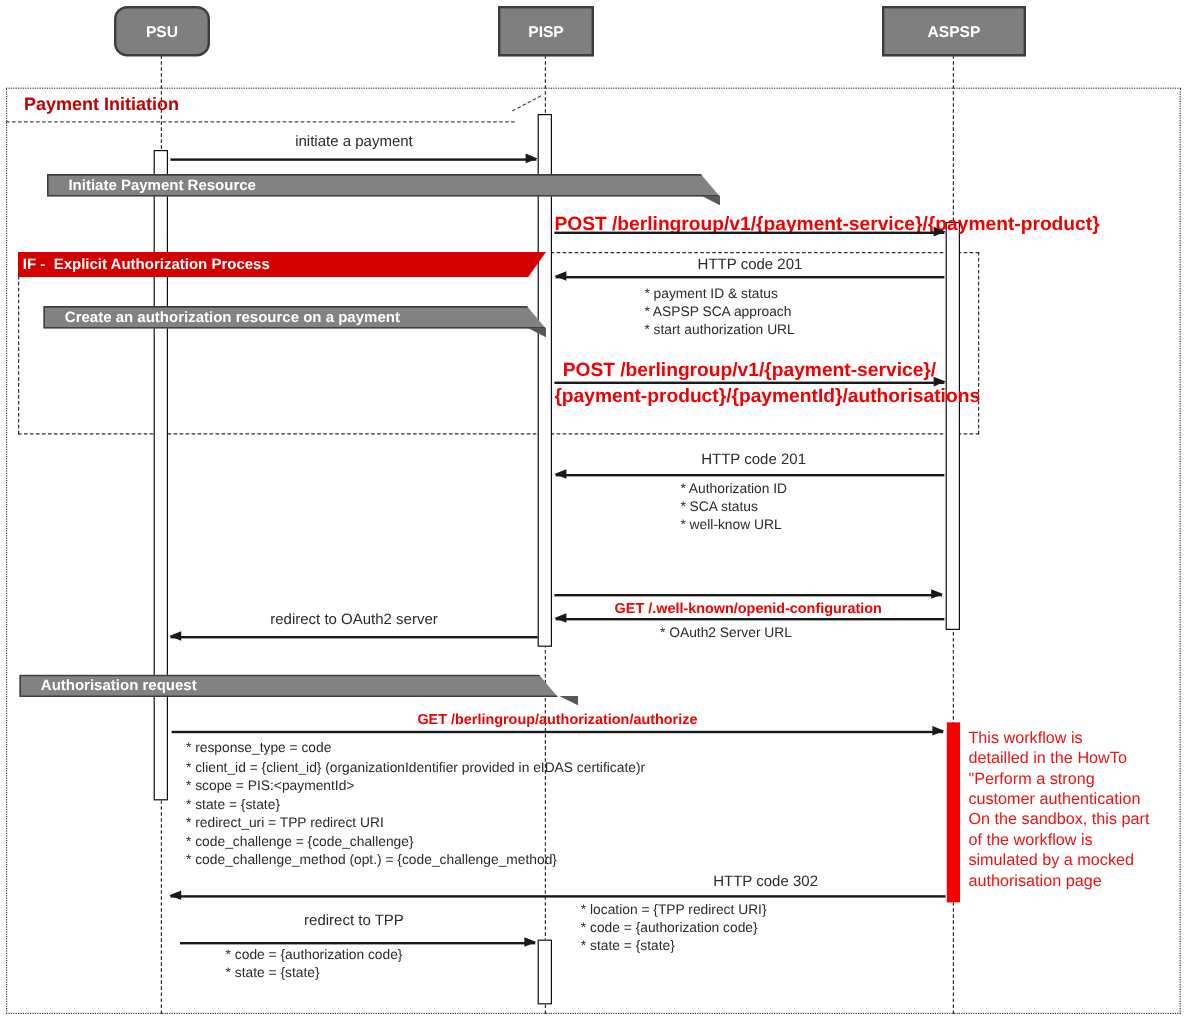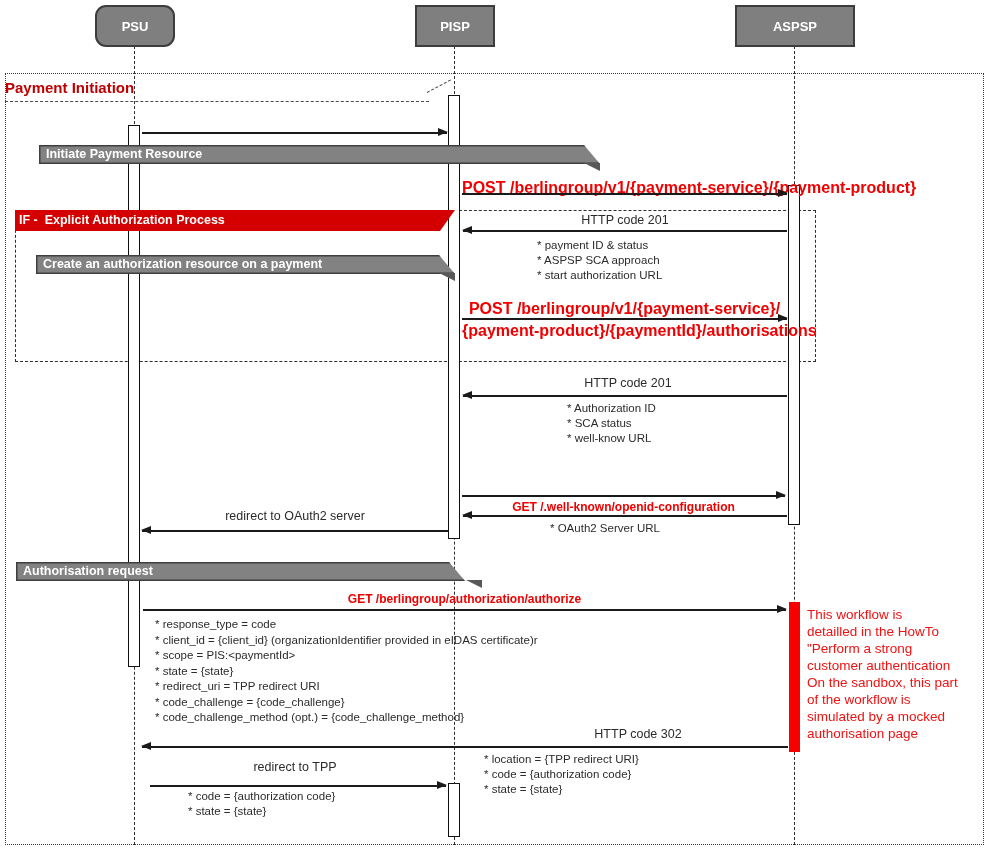--- a/index.html
+++ b/index.html
@@ -8,29 +8,29 @@
   
   .actor{position:absolute;top:5px;height:38px;background:#7f7f7f;border:2px solid #3d3d3d;
          color:#fff;font-weight:bold;font-size:13px;display:flex;align-items:center;justify-content:center;}
   
   .lifeline{position:absolute;top:46px;height:799px;width:0;border-left:1.5px dashed #2e2e2e;}
   
   .activation{position:absolute;width:10px;background:#fff;border:1.5px solid #101010;}
   
   .outer-frame{position:absolute;left:5px;top:73px;width:977px;height:770px;border:1.5px dotted #3a3a3a;}
   .if-frame{position:absolute;left:15px;top:210px;width:799px;height:150px;border:1.5px dashed #2e2e2e;}
-  .frame-title{position:absolute;left:5px;top:79px;font-size:15px;font-weight:bold;color:#c00000;}
+  .frame-title{position:absolute;left:20px;top:79px;font-size:15px;font-weight:bold;color:#c00000;}
   .frame-title-line{position:absolute;left:5px;top:101px;width:424px;height:0;border-top:1.5px dashed #4a4a4a;}
   .frame-title-diag{position:absolute;left:427px;top:92px;width:27px;height:0;border-top:1.5px dashed #4a4a4a;
                     transform:rotate(-28deg);transform-origin:left center;}
   
   .banner{position:absolute;height:19px;background:#828282;
           clip-path:polygon(0 0,calc(100% - 16px) 0,100% 100%,0 100%);
           box-shadow:inset 0 0 0 1.5px #3f3f3f;
-          color:#fff;font-weight:bold;font-size:12.5px;line-height:19px;padding-left:7px;box-sizing:border-box;}
+          color:#fff;font-weight:bold;font-size:12.5px;line-height:19px;padding-left:18px;box-sizing:border-box;}
   .banner-flap{position:absolute;width:16px;height:8px;background:#585858;
                clip-path:polygon(0 0,100% 0,100% 100%);}
   
   .if-band{position:absolute;left:15px;top:210px;width:440px;height:21px;background:#d40000;
            clip-path:polygon(0 0,100% 0,calc(100% - 15px) 100%,0 100%);
            color:#fff;font-weight:bold;font-size:12.5px;line-height:21px;padding-left:4px;
            box-sizing:border-box;white-space:pre;}
   
   .arrow{position:absolute;height:1.5px;background:#1a1a1a;}
   .arr-r::after{content:"";position:absolute;right:-1px;top:-4px;width:0;height:0;
@@ -81,20 +81,21 @@
 
   <div class="if-band"><span>IF -  Explicit Authorization Process</span></div>
 
   <div class="banner" style="left:39px;top:145px;width:561px;"><span>Initiate Payment Resource</span></div>
   <div class="banner-flap" style="left:584px;top:163px;"></div>
   <div class="banner" style="left:36px;top:255px;width:419px;"><span>Create an authorization resource on a payment</span></div>
   <div class="banner-flap" style="left:439px;top:273px;"></div>
   <div class="banner" style="left:16px;top:562px;width:449px;"><span>Authorisation request</span></div>
   <div class="banner-flap" style="left:466px;top:580px;"></div>
 
+  <div class="msg" style="left:170px;top:111px;width:250px;">initiate a payment</div>
   <div class="arrow arr-r" style="left:142px;top:132px;width:305px;"></div>
 
   <div class="msg-red" style="left:462px;top:179px;width:325px;">POST /berlingroup/v1/{payment-service}/{payment-product}</div>
   <div class="arrow arr-r" style="left:462px;top:193px;width:325px;"></div>
 
   <div class="msg" style="left:500px;top:213px;width:250px;">HTTP code 201</div>
   <div class="arrow arr-l" style="left:463px;top:230px;width:324px;"></div>
   <div class="note" style="left:537px;top:238px;">
     <div>* payment ID &amp; status</div>
     <div>* ASPSP SCA approach</div>

